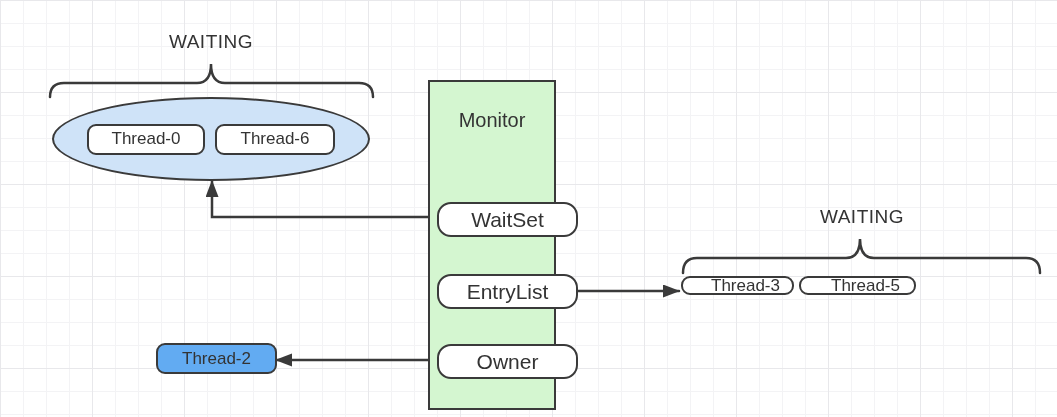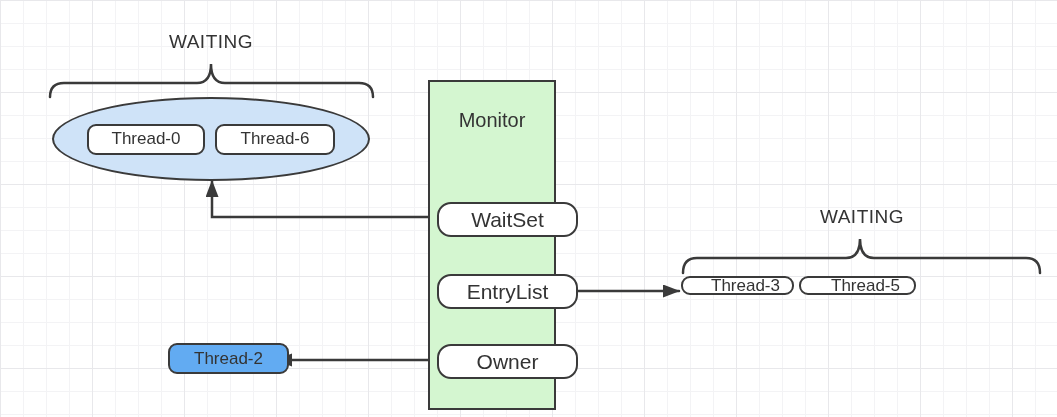--- a/index.html
+++ b/index.html
@@ -52,21 +52,21 @@
     position:absolute;left:7px;width:141px;height:35px;
     background:var(--node_fill,#ffffff);
     border:2.5px solid var(--stroke,#3a3a3a);box-sizing:border-box;border-radius:14px;
     display:flex;align-items:center;justify-content:center;
     font-size:21px;color:var(--text,#333333);
   }
   .slot-waitset{top:120px;}
   .slot-entrylist{top:192px;}
   .slot-owner{top:262px;}
   .owner-thread{
-    position:absolute;left:168px;top:343px;width:121px;height:31px;
+    position:absolute;left:156px;top:343px;width:121px;height:31px;
     background:var(--owner_fill,#62abf2);
   }
   .blocked-row{
     position:absolute;left:681px;top:276px;display:flex;gap:5px;
   }
   .blocked-row .thread-node{height:19px;padding-left:16px;}
   .thread-3{width:113px;}
   .thread-4{width:117px;}
   .thread-5{width:120px;}
 </style>

